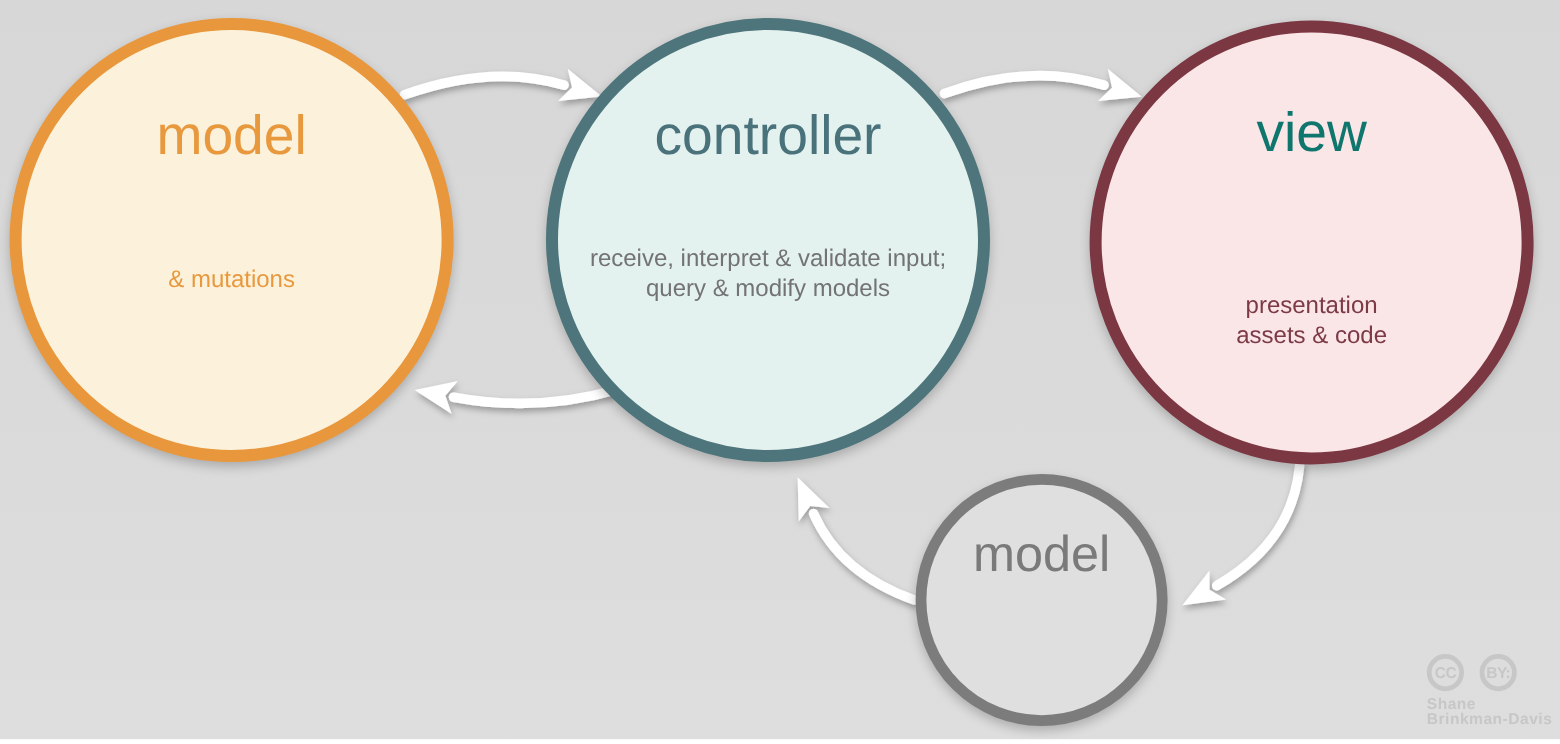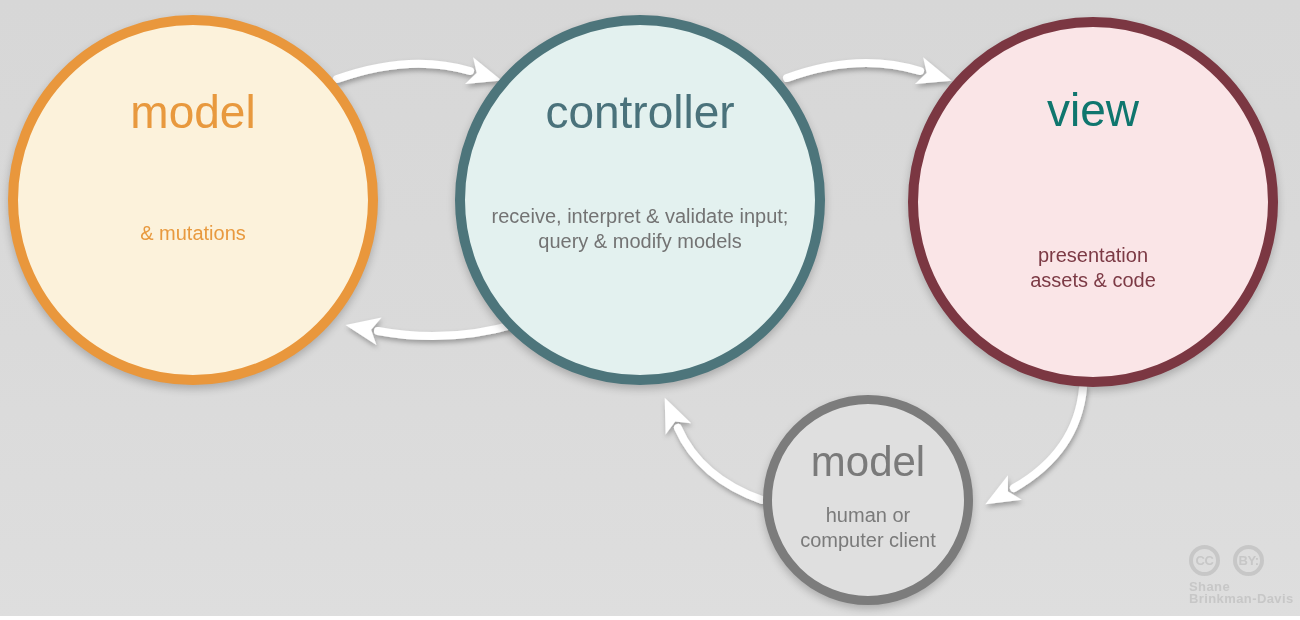--- a/index.html
+++ b/index.html
@@ -130,24 +130,20 @@
   <div class="circle node-view">
     <div class="title">view</div>
     <div class="desc">
       <div>presentation</div>
       <div>assets &amp; code</div>
     </div>
   </div>
 
   <div class="circle node-user">
     <div class="title">model</div>
-    <div class="desc">
-      <div>human or</div>
-      <div>computer client</div>
-    </div>
   </div>
 
   <div class="credit">
     <div class="cc-badges">
       <div class="cc-badge">CC</div>
       <div class="cc-badge">BY:</div>
     </div>
     <div class="author">
       <div>Shane</div>
       <div>Brinkman-Davis</div>

